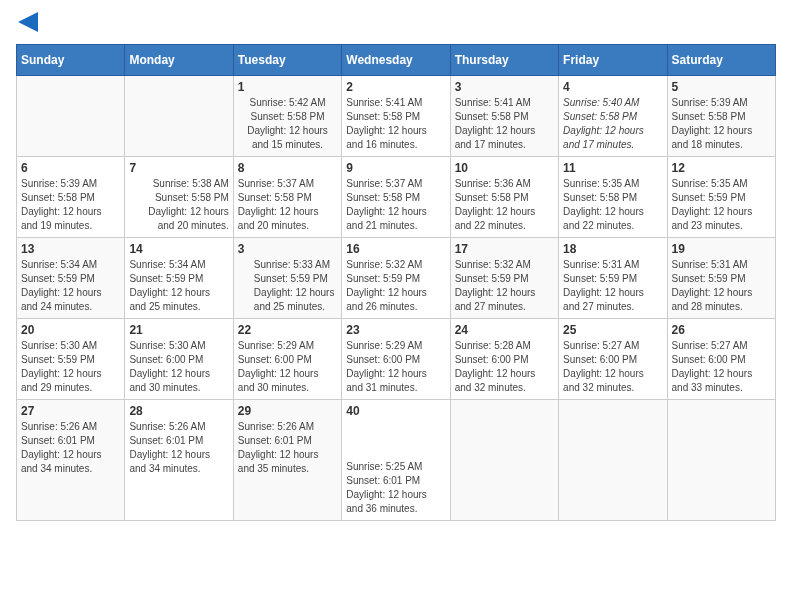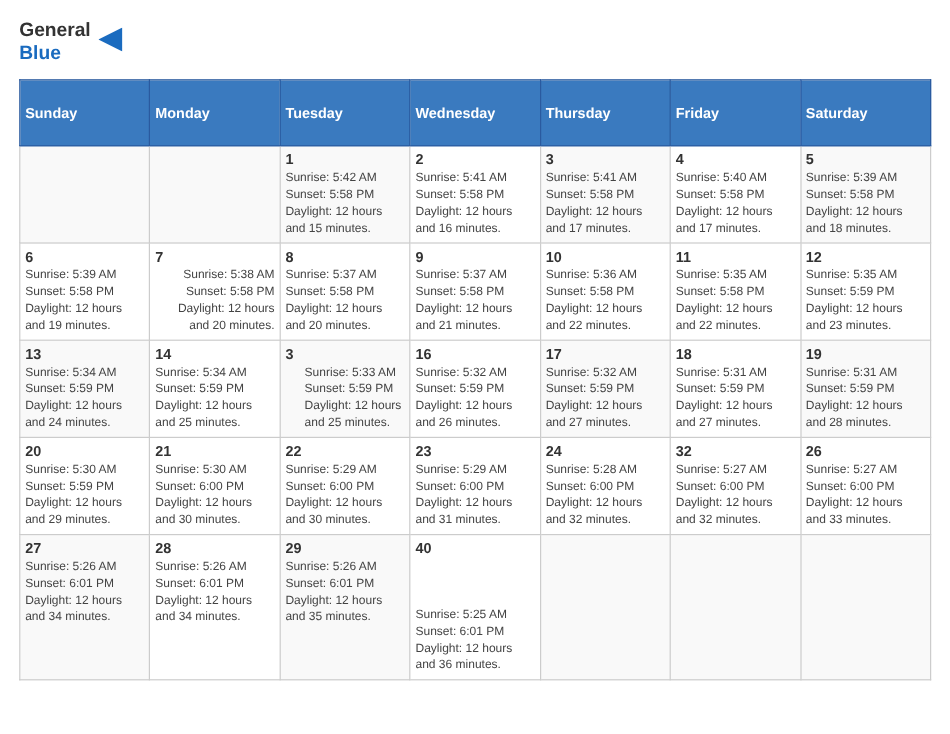--- a/index.html
+++ b/index.html
@@ -25,21 +25,21 @@
     .title-block h1 { font-size: 32px; color: #333; font-weight: bold; }
     .title-block h2 { font-size: 16px; color: #555; font-weight: normal; }
     table {
       width: 100%;
       border-collapse: collapse;
       font-size: 11px;
     }
     thead tr th {
       background: #3a7abf;
       color: #fff;
-      padding: 20px 4px;
+      padding: 8px 4px;
       text-align: left;
       font-size: 12px;
       font-weight: bold;
       border: 1px solid #2a5a9f;
     }
     tbody tr td {
       border: 1px solid #ccc;
       vertical-align: top;
       padding: 4px;
       width: calc(100% / 7);
@@ -60,24 +60,20 @@
       line-height: 1.4;
       color: #444;
     }
     td.empty { background: #f9f9f9 !important; }
   </style>
 </head>
 <body>
 
 <div class="header">
   <div class="logo">
-  <div style="font-family:Arial,sans-serif; font-size:16px; line-height:1.2;">
-    <span style="color:#333; font-weight:bold;">General</span><br>
-    <span style="color:#1a6bbf; font-weight:bold;">Blue</span>
-  </div>
   <svg width="20" height="20" viewBox="0 0 20 20" style="margin-left:2px; margin-top:-4px;">
     <polygon points="0,10 20,0 20,20" fill="#1a6bbf"></polygon>
   </svg>
 </div>
   <div class="title-block">
     <h1></h1>
     <h2></h2>
   </div>
 </div>
 
@@ -92,39 +88,39 @@
         <th>Friday</th>
         <th>Saturday</th>
       </tr>
   </thead>
   <tbody id="calendar-body">
       <tr>
         <td class="empty"></td>
         <td class="empty"></td>
         <td>
           <span class="day-num">1</span>
-          <div class="day-info" style="white-space: pre-line;">Sunrise: 5:42 AM
+          <div class="day-info" style="white-space: pre-line; text-align: center;">Sunrise: 5:42 AM
 Sunset: 5:58 PM
 Daylight: 12 hours and 15 minutes.</div>
         </td>
         <td>
           <span class="day-num">2</span>
           <div class="day-info" style="white-space: pre-line;">Sunrise: 5:41 AM
 Sunset: 5:58 PM
 Daylight: 12 hours and 16 minutes.</div>
         </td>
         <td>
           <span class="day-num">3</span>
           <div class="day-info" style="white-space: pre-line;">Sunrise: 5:41 AM
 Sunset: 5:58 PM
 Daylight: 12 hours and 17 minutes.</div>
         </td>
         <td>
           <span class="day-num">4</span>
-          <div class="day-info" style="white-space: pre-line;">Sunrise: 5:40 AM
+          <div class="day-info" style="white-space: pre-line; font-style: italic;">Sunrise: 5:40 AM
 Sunset: 5:58 PM
 Daylight: 12 hours and 17 minutes.</div>
         </td>
         <td>
           <span class="day-num">5</span>
           <div class="day-info" style="white-space: pre-line;">Sunrise: 5:39 AM
 Sunset: 5:58 PM
 Daylight: 12 hours and 18 minutes.</div>
         </td>
       </tr>
@@ -241,21 +237,21 @@
 Sunset: 6:00 PM
 Daylight: 12 hours and 31 minutes.</div>
         </td>
         <td>
           <span class="day-num">24</span>
           <div class="day-info" style="white-space: pre-line;">Sunrise: 5:28 AM
 Sunset: 6:00 PM
 Daylight: 12 hours and 32 minutes.</div>
         </td>
         <td>
-          <span class="day-num">32</span>
+          <span class="day-num">25</span>
           <div class="day-info" style="white-space: pre-line;">Sunrise: 5:27 AM
 Sunset: 6:00 PM
 Daylight: 12 hours and 32 minutes.</div>
         </td>
         <td>
           <span class="day-num">26</span>
           <div class="day-info" style="white-space: pre-line;">Sunrise: 5:27 AM
 Sunset: 6:00 PM
 Daylight: 12 hours and 33 minutes.</div>
         </td>

